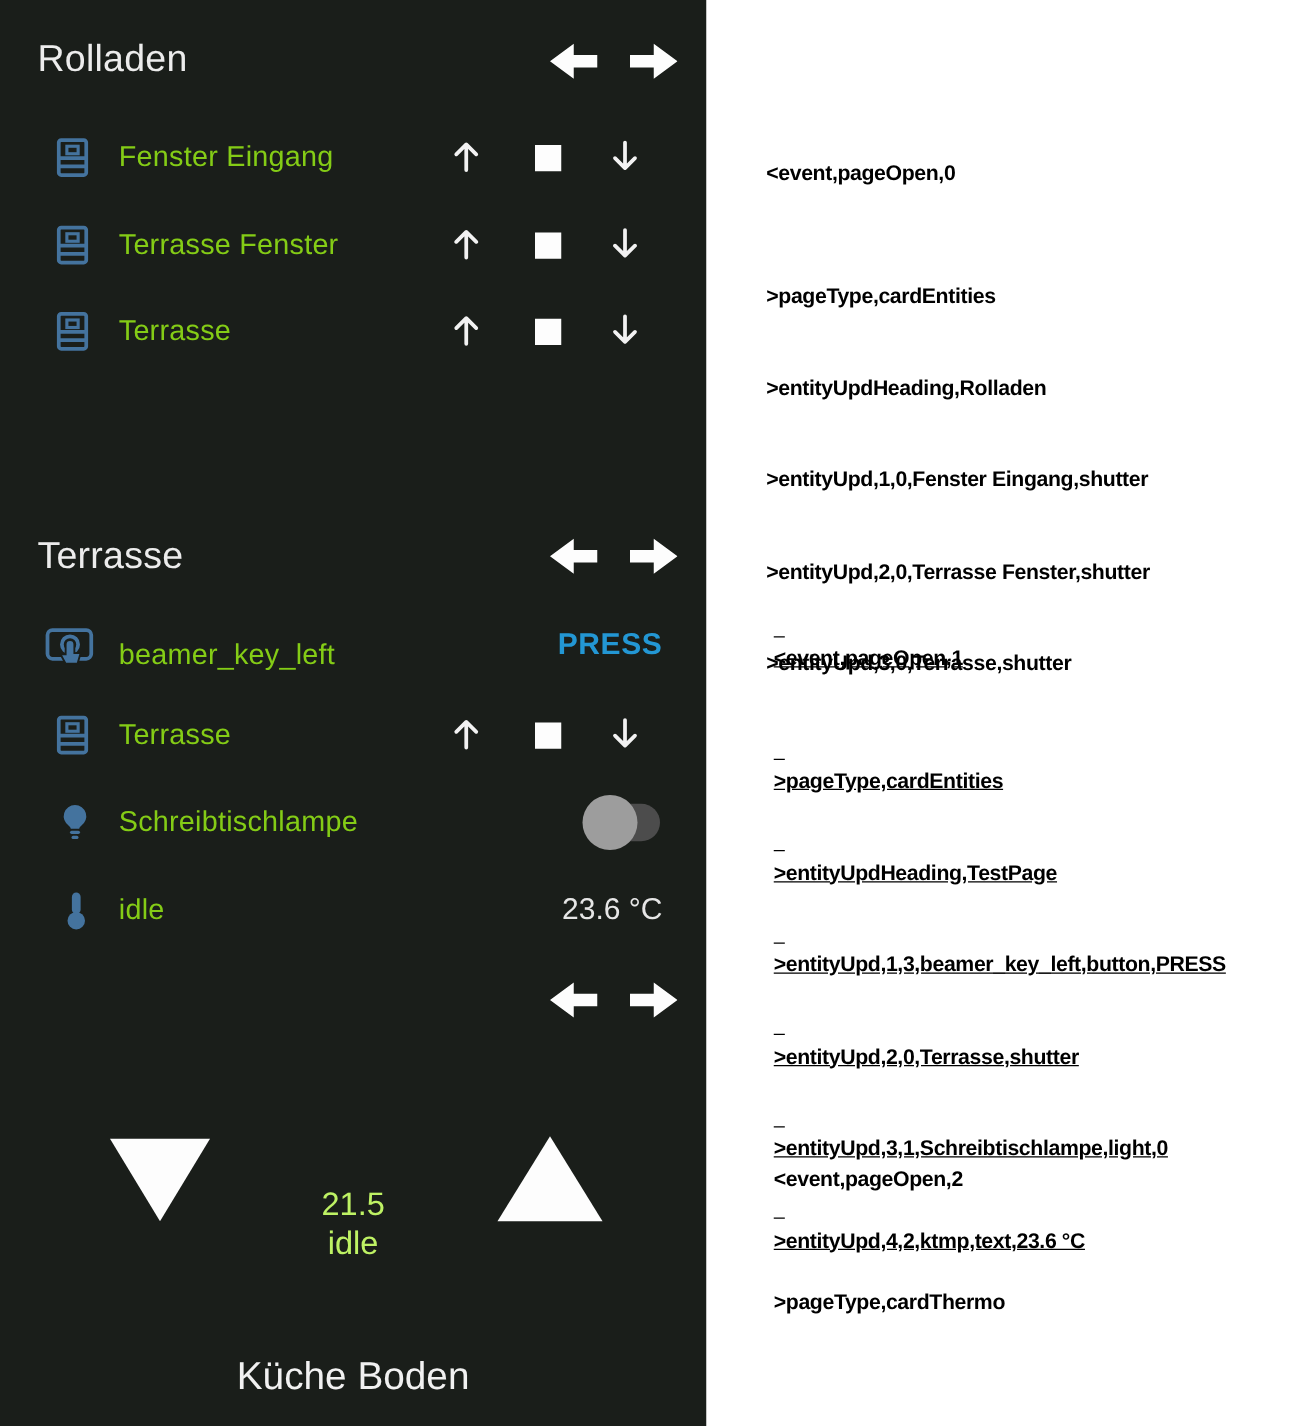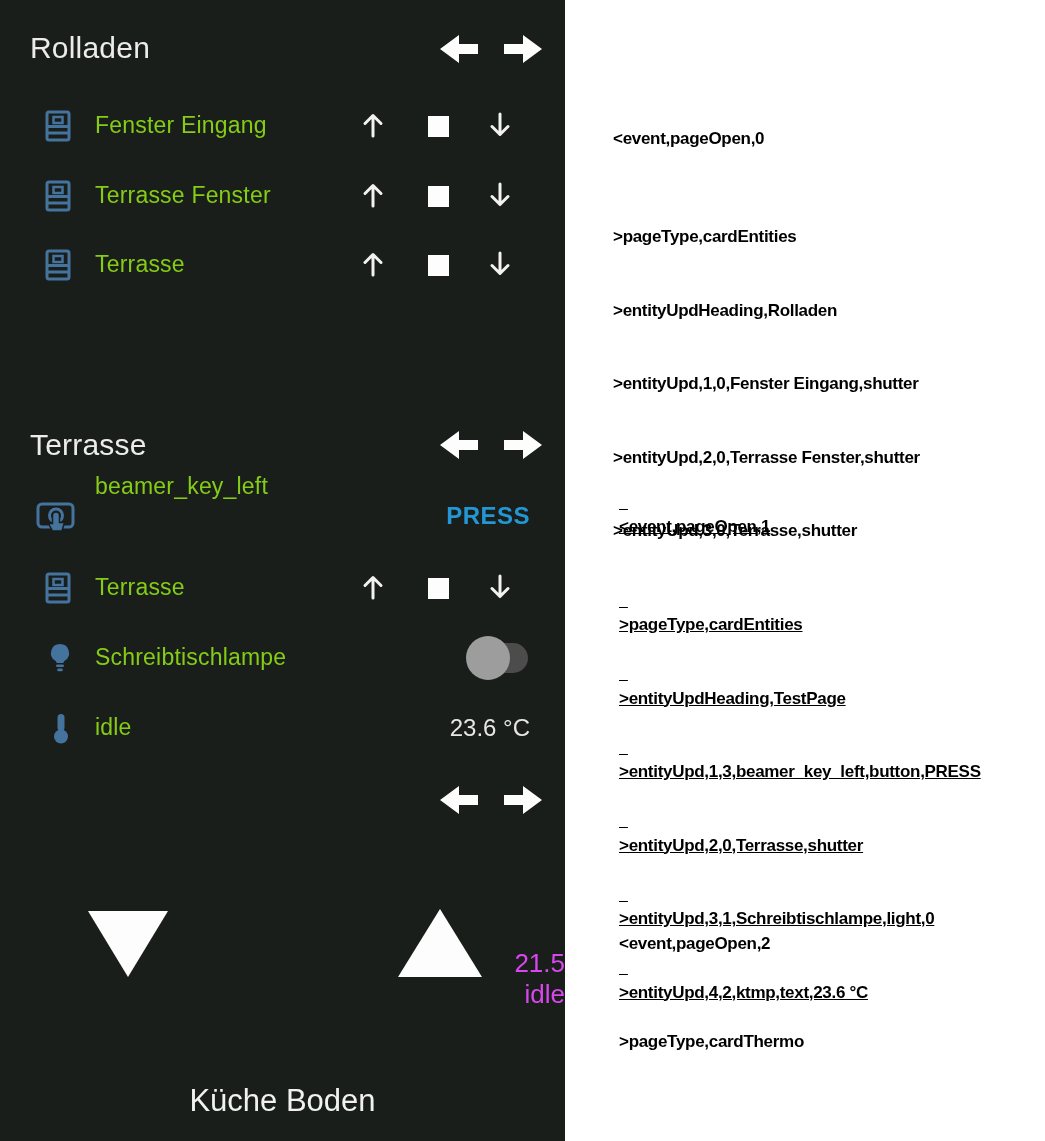--- a/index.html
+++ b/index.html
@@ -34,21 +34,21 @@
   .big-temp { display:inline-flex; color:#f4f4f4; font-weight:700; }
   .big-temp .num { font-size:78px; line-height:1; letter-spacing:1px; }
   .big-temp .deg { font-size:27px; line-height:1; margin-left:9px; margin-top:0px; font-weight:700; }
 
   .tri { width:0; height:0; border:none; background:none; padding:0; cursor:pointer; }
   .tri-down { border-left:40px solid transparent; border-right:40px solid transparent;
     border-top:66px solid #fdfdfd; }
   .tri-up { border-left:42px solid transparent; border-right:42px solid transparent;
     border-bottom:68px solid #fdfdfd; }
 
-  .thermo-sub { width:565px; text-align:right; color:#d946ef; font-size:26px; }
+  .thermo-sub { width:565px; text-align:center; color:#bef264; font-size:26px; }
   .thermo-name { width:565px; text-align:center; color:#f1f1f1; font-size:31px; }
 
   
   .console { color:#000; font-weight:700; font-size:17px; line-height:24.5px;
     letter-spacing:-0.3px; white-space:pre; }
   .console .evt { margin-bottom:24.5px; }
 </style>
 </head>
 <body>
 
@@ -157,21 +157,21 @@
     </span>
   </button>
 
   <span class="abs" style="left:36px; top:498px;">
     <svg width="40" height="38" viewBox="0 0 40 38">
       <rect x="2" y="6" width="35" height="23" rx="4" fill="none" stroke="#44739e" stroke-width="3"></rect>
       <circle cx="20" cy="17.5" r="6.5" fill="none" stroke="#44739e" stroke-width="3"></circle>
       <path d="M16.5 17.5 a3.5 3.5 0 0 1 7 0 v7 h5 l-2.5 8.5 h-9.5 l-4 -7.5 h4 z" fill="#44739e" stroke="#1a1e1a" stroke-width="1.5"></path>
     </svg>
   </span>
-  <span class="abs row-label" style="left:95px; top:473px;">beamer_key_left</span>
+  <span class="abs row-label" style="left:95px; top:510px;">beamer_key_left</span>
   <button class="abs press-label" style="left:420px; top:502px; background:none; border:none; cursor:pointer;">PRESS</button>
 
   <span class="abs" style="left:45px; top:572px;">
     <svg width="26" height="32" viewBox="0 0 26 32" fill="none" stroke="#44739e">
       <rect x="2" y="2" width="22" height="28" rx="2" stroke-width="3"></rect>
       <rect x="8.5" y="7" width="9" height="6" stroke-width="2.5"></rect>
       <line x1="3" y1="16.5" x2="23" y2="16.5" stroke-width="3"></line>
       <line x1="3" y1="23" x2="23" y2="23" stroke-width="3"></line>
     </svg>
   </span>

